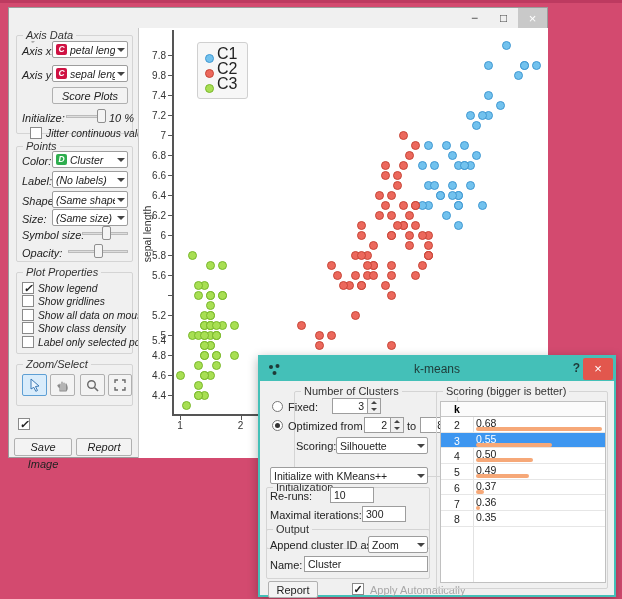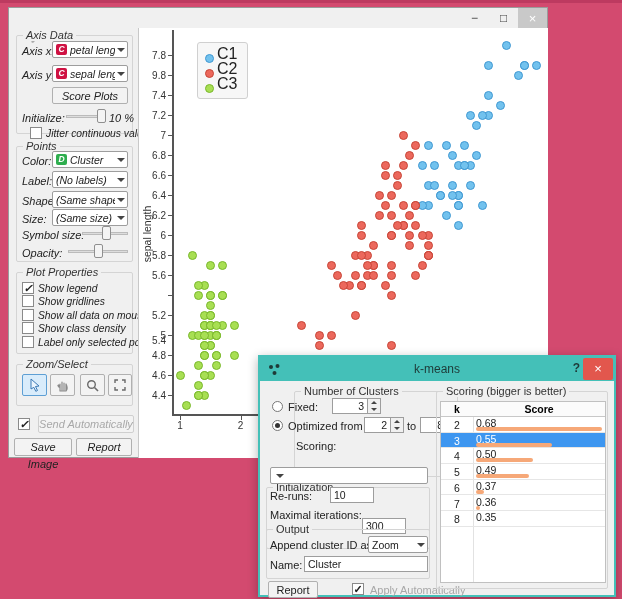--- a/index.html
+++ b/index.html
@@ -205,21 +205,20 @@
             <line x1="8.5" y1="8.5" x2="12" y2="12" stroke="#6a6a6a" stroke-width="1.6"></line>
           </svg>
       </div>
       <div class="toolbtn" style="left:98px;top:346px;width:24px;">
         <svg width="12" height="12" viewBox="0 0 12 12">
             <path d="M1 4 V1 H4 M8 1 H11 V4 M11 8 V11 H8 M4 11 H1 V8" fill="none" stroke="#6a6a6a" stroke-width="1.4"></path>
           </svg>
       </div>
 
       <span class="cb checked" style="left:8px;top:390px;"></span>
-      <div class="btn disabled" style="left:28px;top:387px;width:96px;height:18px;line-height:17px;">Send Automatically</div>
       <div class="btn" style="left:4px;top:410px;width:58px;height:18px;line-height:17px;">Save Image</div>
       <div class="btn" style="left:66px;top:410px;width:56px;height:18px;line-height:17px;">Report</div>
     </div>
 
     <div class="plot" id="plot">
       <div class="yaxis"></div>
       <div class="xaxis"></div>
       <div class="ylabel">sepal length</div>
       <div id="ticks">
           <div class="ytick" style="top: 367px;"></div>
@@ -479,34 +478,41 @@
       <span class="arrows">
           <span>
             <i class="tri-up-s"></i>
           </span>
           <span>
             <i class="tri-down-s"></i>
           </span>
         </span>
     </div>
     <span class="lbl" style="left:36px;top:83px;">Scoring:</span>
-
-    <div class="group" style="left:6px;top:130px;width:164px;height:62px;">
-      <span class="gtitle">Initialization</span>
-    </div>
-
-    <div class="combo" style="left:10px;top:110px;width:158px;">
+    <div class="combo" style="left:76px;top:80px;width:92px;">
+      <span class="txt">Silhouette</span>
       <span class="arr">
           <span class="tri-down"></span>
         </span>
     </div>
+
+    <div class="group" style="left:6px;top:130px;width:164px;height:62px;">
+      <span class="gtitle">Initialization</span>
+    </div>
+
+    <div class="combo" style="left:10px;top:110px;width:158px;">
+      <span class="txt">Initialize with KMeans++</span>
+      <span class="arr">
+          <span class="tri-down"></span>
+        </span>
+    </div>
     <span class="lbl" style="left:10px;top:133px;">Re-runs:</span>
     <div class="input" style="left:70px;top:130px;width:44px;">10</div>
     <span class="lbl" style="left:10px;top:152px;">Maximal iterations:</span>
-    <div class="input" style="left:102px;top:149px;width:44px;margin-top:12px;">300</div>
+    <div class="input" style="left:102px;top:149px;width:44px;">300</div>
 
     <div class="group" style="left:6px;top:172px;width:164px;height:50px;">
       <span class="gtitle">Output</span>
     </div>
     <span class="lbl" style="left:10px;top:182px;">Append cluster ID as:</span>
     <div class="combo" style="left:108px;top:179px;width:60px;">
       <span class="txt">Zoom</span>
       <span class="arr">
           <span class="tri-down"></span>
         </span>
@@ -518,21 +524,20 @@
     <span class="cb checked" style="left:92px;top:226px;"></span>
     <span class="lbl graytext" style="left:110px;top:227px;">Apply Automatically</span>
 
     <div class="group" style="left:176px;top:34px;width:172px;height:198px;">
       <span class="gtitle">Scoring (bigger is better)</span>
     </div>
     <div class="ktable" id="ktable">
       <div class="vline"></div>
       <div class="khead">
         <span class="kc">k</span>
-        <span class="sc2">Score</span>
       </div>
     <div class="krow" style="top: 15px; height: 15.7px;">
           <span class="kc">2</span>
           <span class="sc">0.68</span>
           <span class="bar" style="width: 126px; background: rgb(246, 168, 120);"></span>
         </div>
         <div class="krow selrow" style="top: 30.7px; height: 15.7px;">
           <span class="kc">3</span>
           <span class="sc">0.55</span>
           <span class="bar" style="width: 76px; background: rgb(246, 168, 120);"></span>

